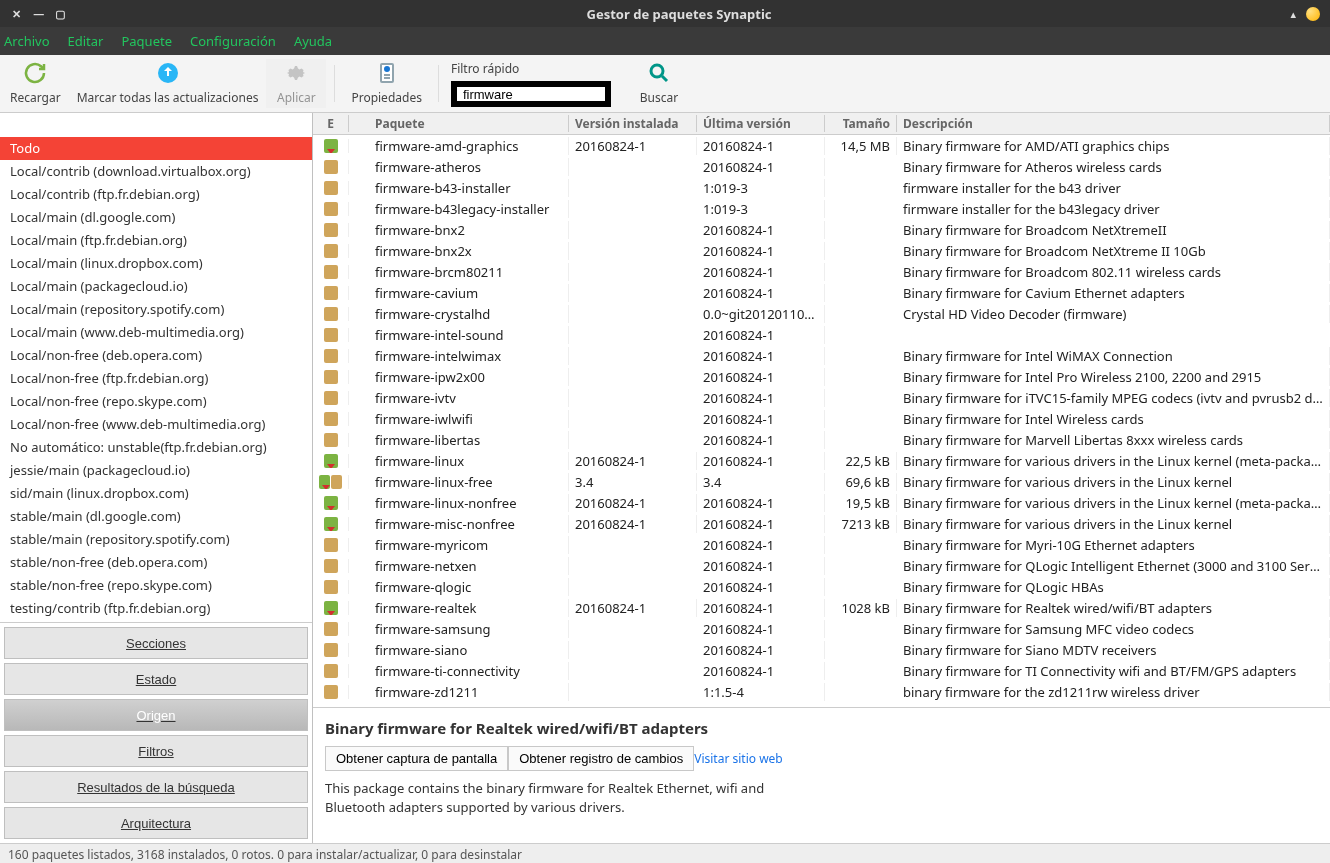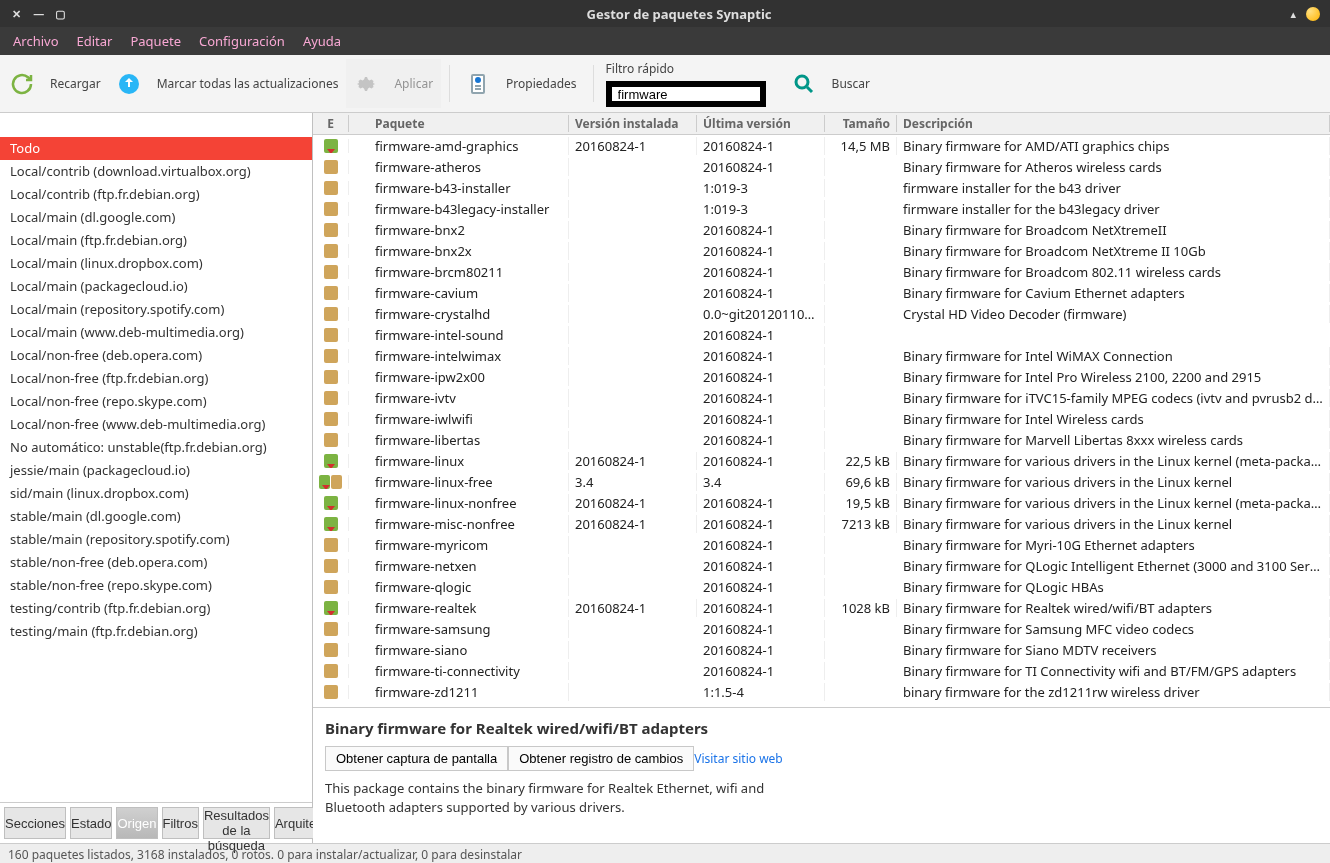--- a/index.html
+++ b/index.html
@@ -4,41 +4,41 @@
 <style>
   * { box-sizing: border-box; margin: 0; padding: 0; }
   html, body { width: 1330px; height: 863px; font-family: "Noto Sans", "Segoe UI", Arial, sans-serif; font-size: 13px; color: #333; background: #f0f0f0; }
   
   .titlebar { height: 27px; background: #323232; display: flex; align-items: center; color: #ddd; }
   .titlebar .win-controls { display: flex; gap: 12px; padding: 0 12px; font-size: 11px; font-weight: bold; }
   .titlebar .title { flex: 1; text-align: center; font-weight: bold; color: #ddd; }
   .titlebar .right-icons { display: flex; gap: 10px; padding: 0 10px; align-items: center; font-size: 11px; }
   .sysicon { width: 14px; height: 14px; border-radius: 50%; background: radial-gradient(circle at 30% 30%, #ffe082, #ffb300); }
   
-  .menubar { height: 28px; background: #3a3a3a; display: flex; align-items: center; padding: 0 13px; gap: 18px; color: #f9a8d4; }
+  .menubar { height: 28px; background: #3a3a3a; display: flex; align-items: center; padding: 0 4px; gap: 18px; color: #22c55e; }
   .menubar span { cursor: pointer; }
   
   .toolbar { background: #f4f4f4; display: flex; align-items: stretch; border-bottom: 1px solid #ccc; padding: 4px 2px; }
-  .tool-item { display: flex; flex-direction: row; align-items: center; justify-content: center; padding: 4px 8px; gap: 16px; min-width: 60px; }
+  .tool-item { display: flex; flex-direction: column; align-items: center; justify-content: center; padding: 4px 8px; gap: 4px; min-width: 60px; }
   .tool-item.disabled { opacity: .55; background: #ededed; }
   .tool-item .icon-wrap { height: 28px; display: flex; align-items: center; }
   .tool-item .label { font-size: 12px; color: #444; }
   .tool-sep { width: 1px; background: #ddd; margin: 6px 8px; }
   .filter-block { display: flex; flex-direction: column; justify-content: center; margin-left: 4px; }
   .filter-block .f-label { font-size: 12px; color: #444; margin-bottom: 4px; }
   .filter-input { width: 160px; height: 26px; border: 6px solid #000000; padding: 0 6px; font-size: 13px; }
   
   .main { display: flex; height: calc(100% - 27px - 28px - 58px - 20px); }
   .statusbar { height: 36px; background: #eee; border-top: 1px solid #ccc; font-size: 12px; color: #555; padding: 2px 8px; }
   
   .left-panel { width: 313px; border-right: 1px solid #c0c0c0; display: flex; flex-direction: column; background: #fff; }
   .origin-list { flex: 1; overflow: hidden; border-bottom: 1px solid #ccc; }
   .origin-list .row { padding: 2px 10px; line-height: 19px; font-size: 13px; cursor: pointer; white-space: nowrap; overflow: hidden; text-overflow: ellipsis; }
   .origin-list .row.selected { background: #f44336; color: #fff; margin-top: 24px; }
-  .view-buttons { display: flex; flex-direction: row; gap: 4px; padding: 4px; }
+  .view-buttons { display: flex; flex-direction: column; gap: 4px; padding: 4px; text-decoration: underline; }
   .view-buttons button { height: 32px; background: #e6e6e6; border: 1px solid #bfbfbf; font-size: 13px; color: #333; cursor: pointer; }
   .view-buttons button.active { background: linear-gradient(#d0d0d0,#b8b8b8); color: #fff; }
   
   .right-panel { flex: 1; display: flex; flex-direction: column; overflow: hidden; }
   .pkg-table-wrap { flex: 1; overflow-y: scroll; background: #fff; }
   .pkg-header, .pkg-row { display: flex; align-items: center; }
   .pkg-header { position: sticky; top: 0; background: #f0f0f0; border-bottom: 1px solid #ccc; font-weight: bold; color: #666; height: 22px; font-size: 12px; }
   .pkg-header > div, .pkg-row > div { padding: 0 6px; overflow: hidden; white-space: nowrap; text-overflow: ellipsis; border-right: 1px solid #eee; }
   .pkg-header > div { border-right: 1px solid #ccc; }
   .col-status { width: 36px; display:flex; justify-content:center; gap:1px;}

